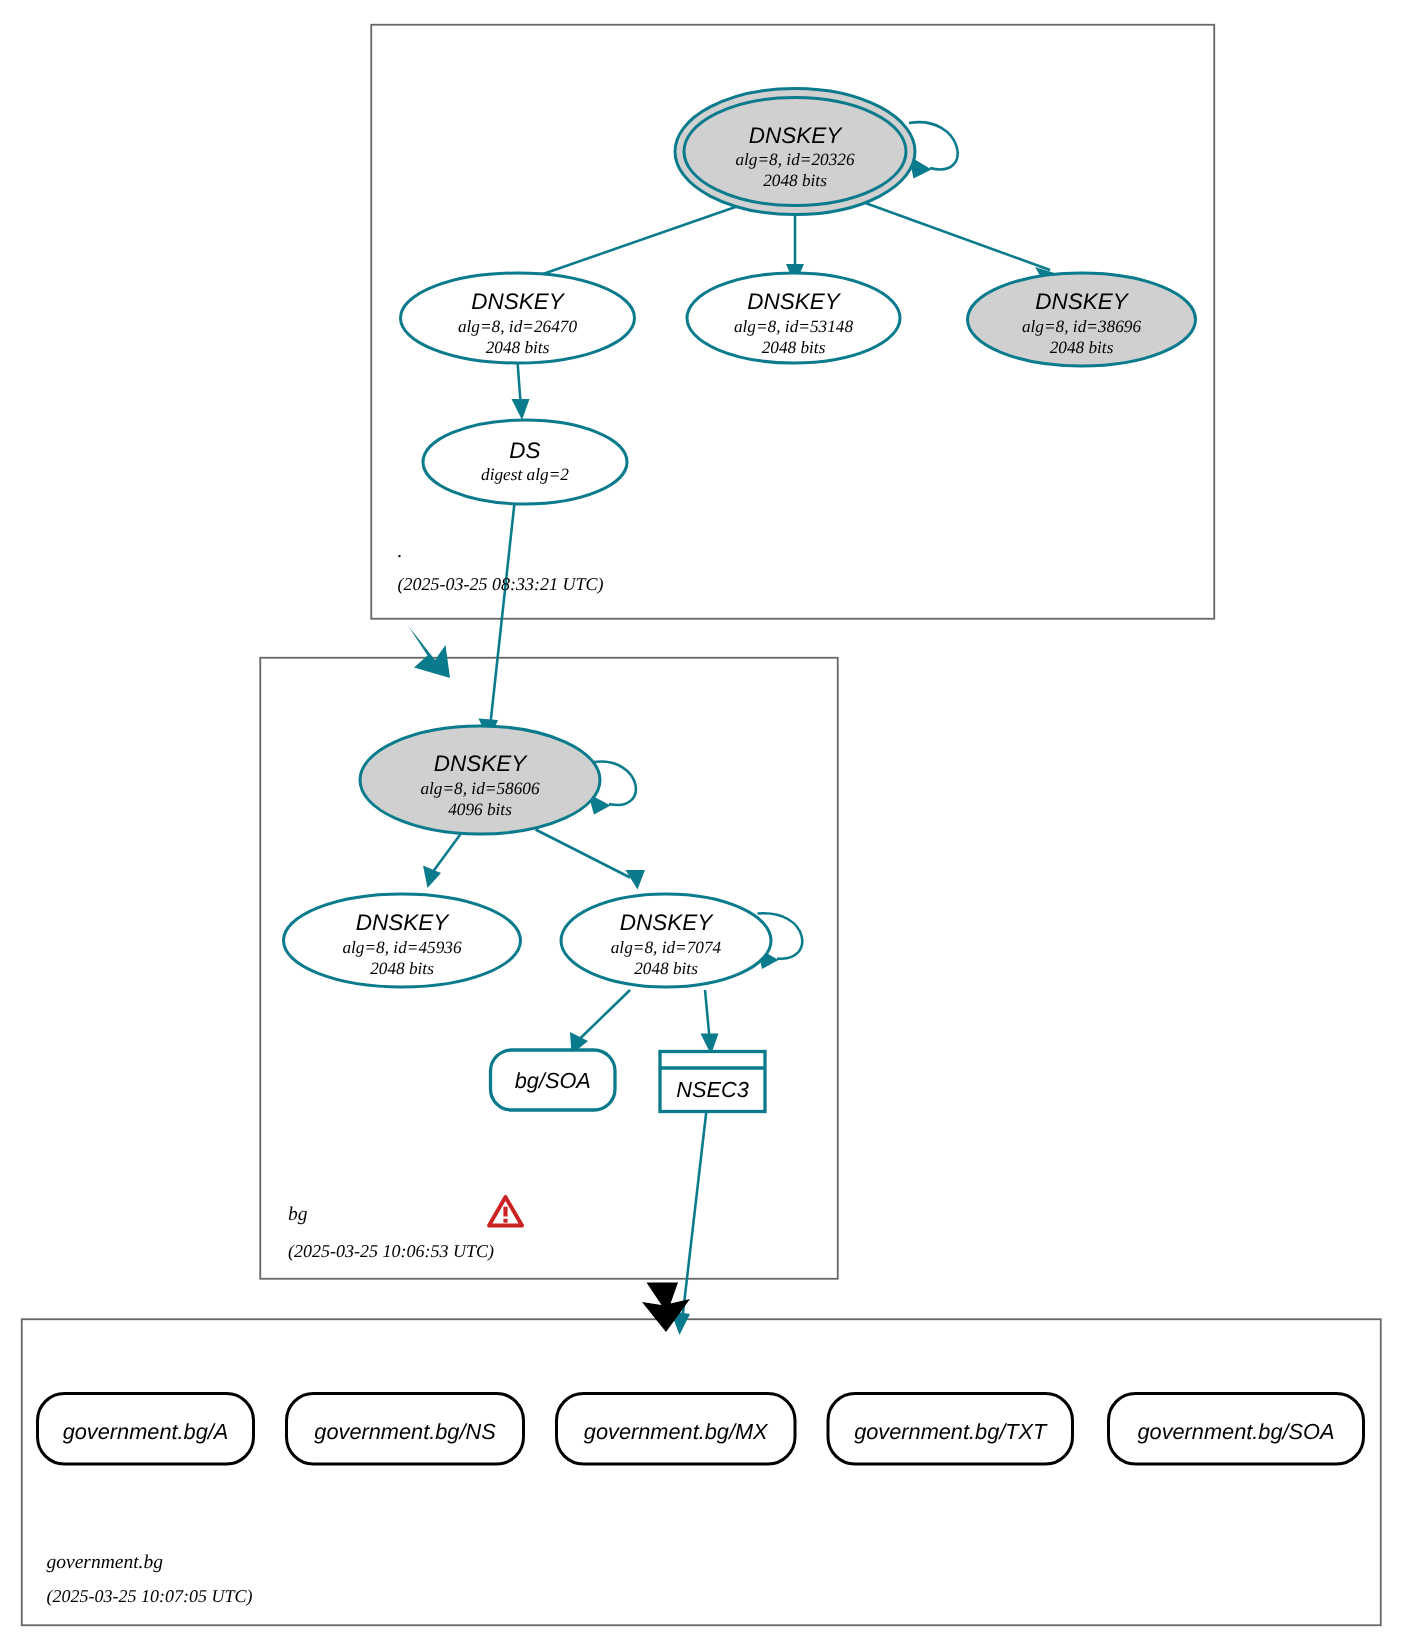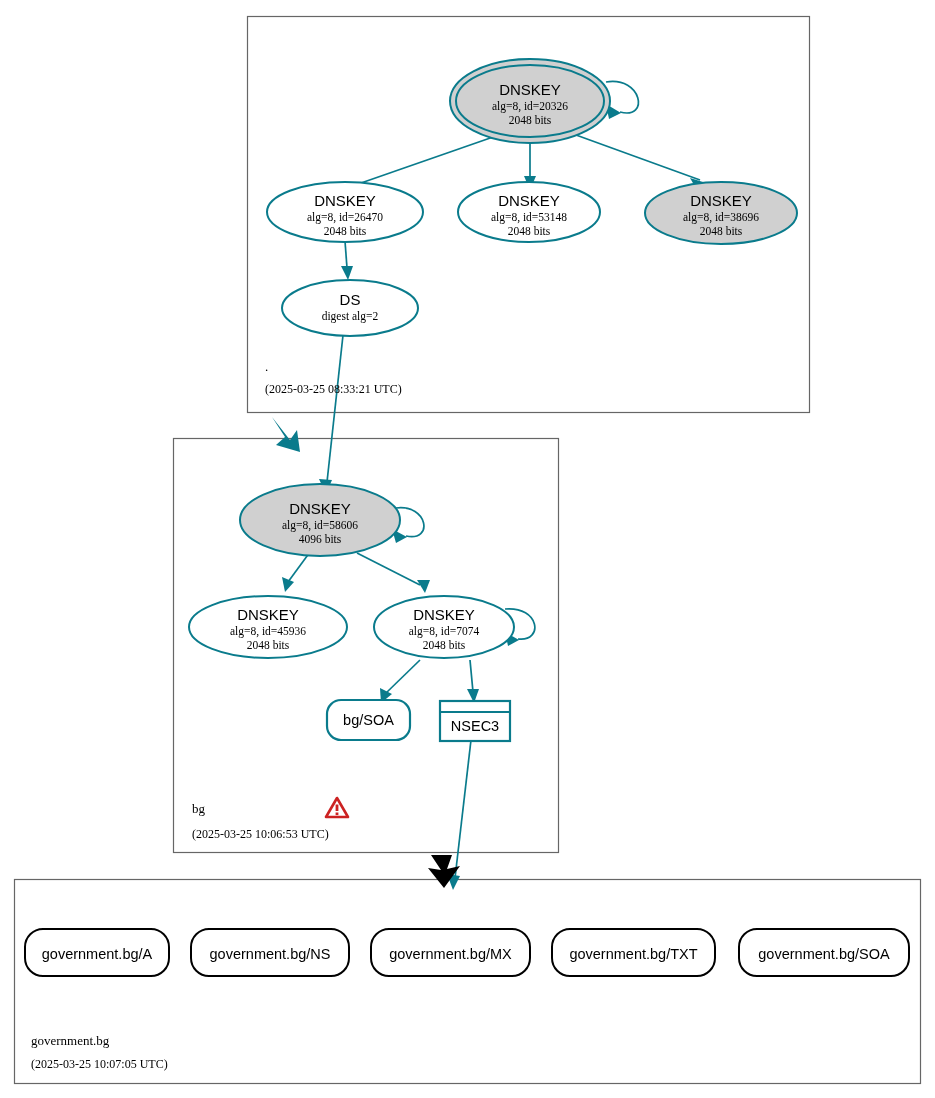--- a/index.html
+++ b/index.html
@@ -9,20 +9,21 @@
   }
   body {
     font-family: "Liberation Sans", sans-serif;
   }
   #canvas {
     position: relative;
     width: 935px;
     height: 1098px;
     overflow: hidden;
     background: #ffffff;
+    font-style: italic;
   }
   #graph {
     position: absolute;
     top: 0;
     left: 0;
     width: 935px;
     height: 1098px;
   }
   .zone-box {
     fill: none;

